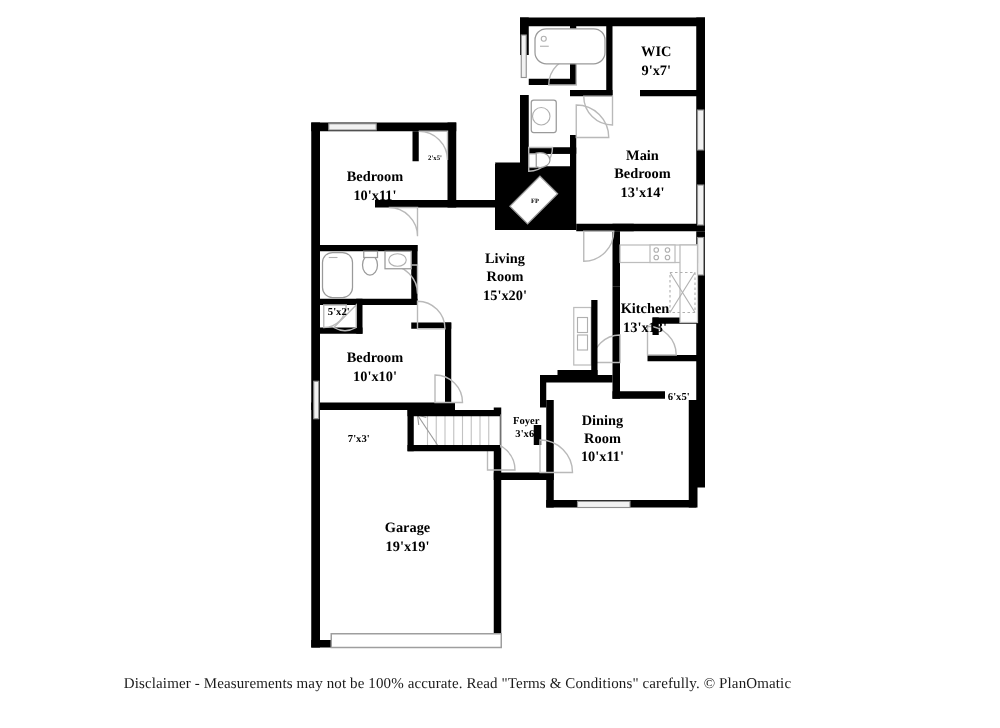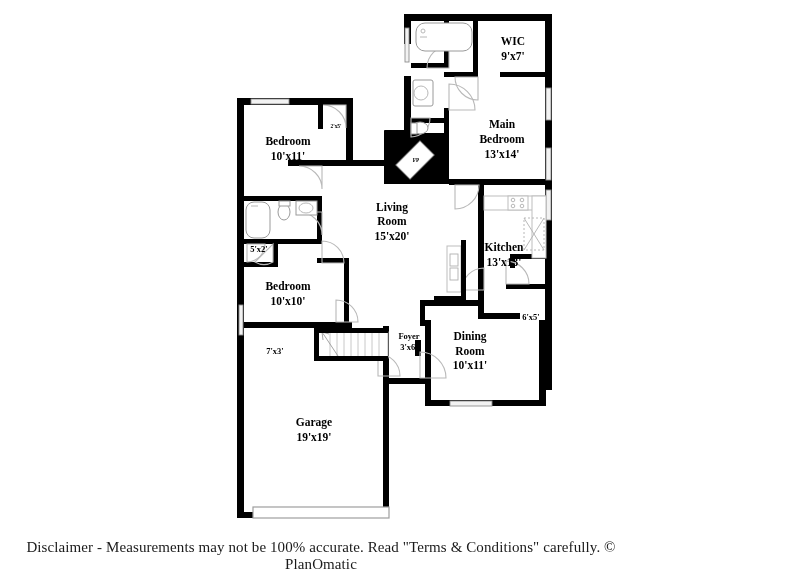--- a/index.html
+++ b/index.html
@@ -9,21 +9,21 @@
   }
   body {
     width: 800px;
     height: 582px;
     font-family: "Liberation Serif", serif;
     overflow: hidden;
     position: relative;
   }
   #plan-wrap {
     position: absolute;
-    left: 0;
+    left: 12px;
     top: 0;
     width: 668px;
     height: 582px;
     text-decoration: underline;
   }
   svg#floorplan {
     display: block;
     width: 800px;
     height: 582px;
   }
@@ -70,23 +70,24 @@
   .stair-box { fill: #ffffff; stroke: #b5b5b5; stroke-width: 1; }
   .arrow-ln { stroke: #9a9a9a; stroke-width: 0.9; fill: none; }
   .gdoor { fill: #ffffff; stroke: #9e9e9e; stroke-width: 1.2; }
   #disclaimer {
     position: absolute;
     left: 0;
     top: 539px;
     width: 642px;
     text-align: center;
     font-family: "Liberation Serif", serif;
-    font-size: 15px;
+    font-size: 12px;
     color: #1a1a1a;
     letter-spacing: 0.1px;
+    padding-left: 45px;
   }
 </style>
 </head>
 <body>
 
 <div id="plan-wrap">
 <svg id="floorplan" viewBox="0 0 800 582" xmlns="http://www.w3.org/2000/svg">
 
   <g>
 

